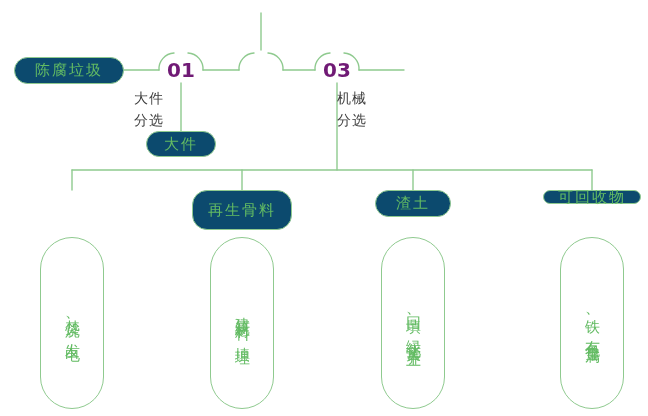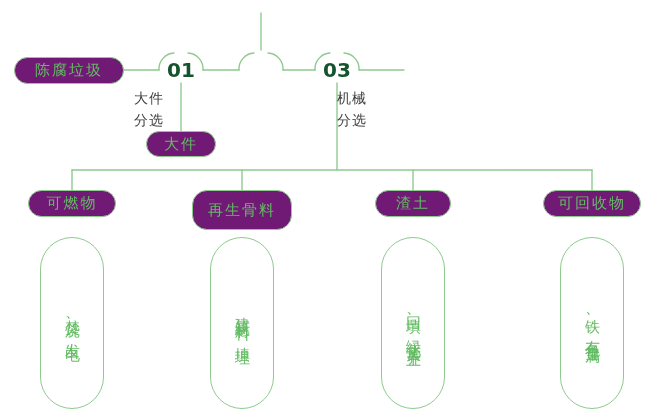--- a/index.html
+++ b/index.html
@@ -12,27 +12,27 @@
   }
   .lines{position:absolute;left:0;top:0;width:648px;height:416px;}
   .lines path{stroke:#8fca8f;stroke-width:1.4;fill:none;stroke-linecap:round;}
   .pill{
     position:absolute;
     border:1.4px solid #8fca8f;
     border-radius:15px;
     color:#63bb63;
     display:flex;align-items:center;justify-content:center;
     font-size:15px;letter-spacing:2px;
-    background:#701a75;
+    background:#0c4a6e;
     box-sizing:border-box;
   }
   .num{
     position:absolute;top:56px;width:48px;height:28px;
     line-height:28px;text-align:center;
-    font-size:20px;color:#14532d;font-weight:600;
+    font-size:20px;color:#701a75;font-weight:600;
     background:transparent;
   }
   .steplabel{
     position:absolute;
     font-size:14px;color:#3d3d3d;
     line-height:1.55;letter-spacing:1px;
     white-space:pre-line;
   }
   .tallbox{
     position:absolute;top:237px;width:64px;height:172px;
@@ -81,24 +81,23 @@
   <div class="num" style="left:157px;">01</div>
   <div class="num" style="left:313px;">03</div>
 
   <div class="steplabel" style="left:134px;top:88px;">大件
 分选</div>
   <div class="steplabel" style="left:337px;top:88px;">机械
 分选</div>
 
   <div class="pill" style="left:146px;top:131px;width:70px;height:26px;">大件</div>
 
-  <div class="pill" style="left:28px;top:190px;width:88px;height:27px;">可燃物</div>
   <div class="pill" style="left:192px;top:190px;width:100px;height:40px;">再生骨料</div>
   <div class="pill" style="left:375px;top:190px;width:76px;height:27px;">渣土</div>
-  <div class="pill" style="left:543px;top:190px;width:98px;height:27px;">可回收物</div>
+  <div class="pill" style="left:543px;top:190px;width:98px;height:14px;">可回收物</div>
 
   <div class="tallbox" style="left:40px;">
     <span>焚烧、发电</span>
   </div>
   <div class="tallbox" style="left:210px;">
     <span>建筑材料、填埋</span>
   </div>
   <div class="tallbox" style="left:381px;">
     <span>回填、绿化营养土</span>
   </div>

